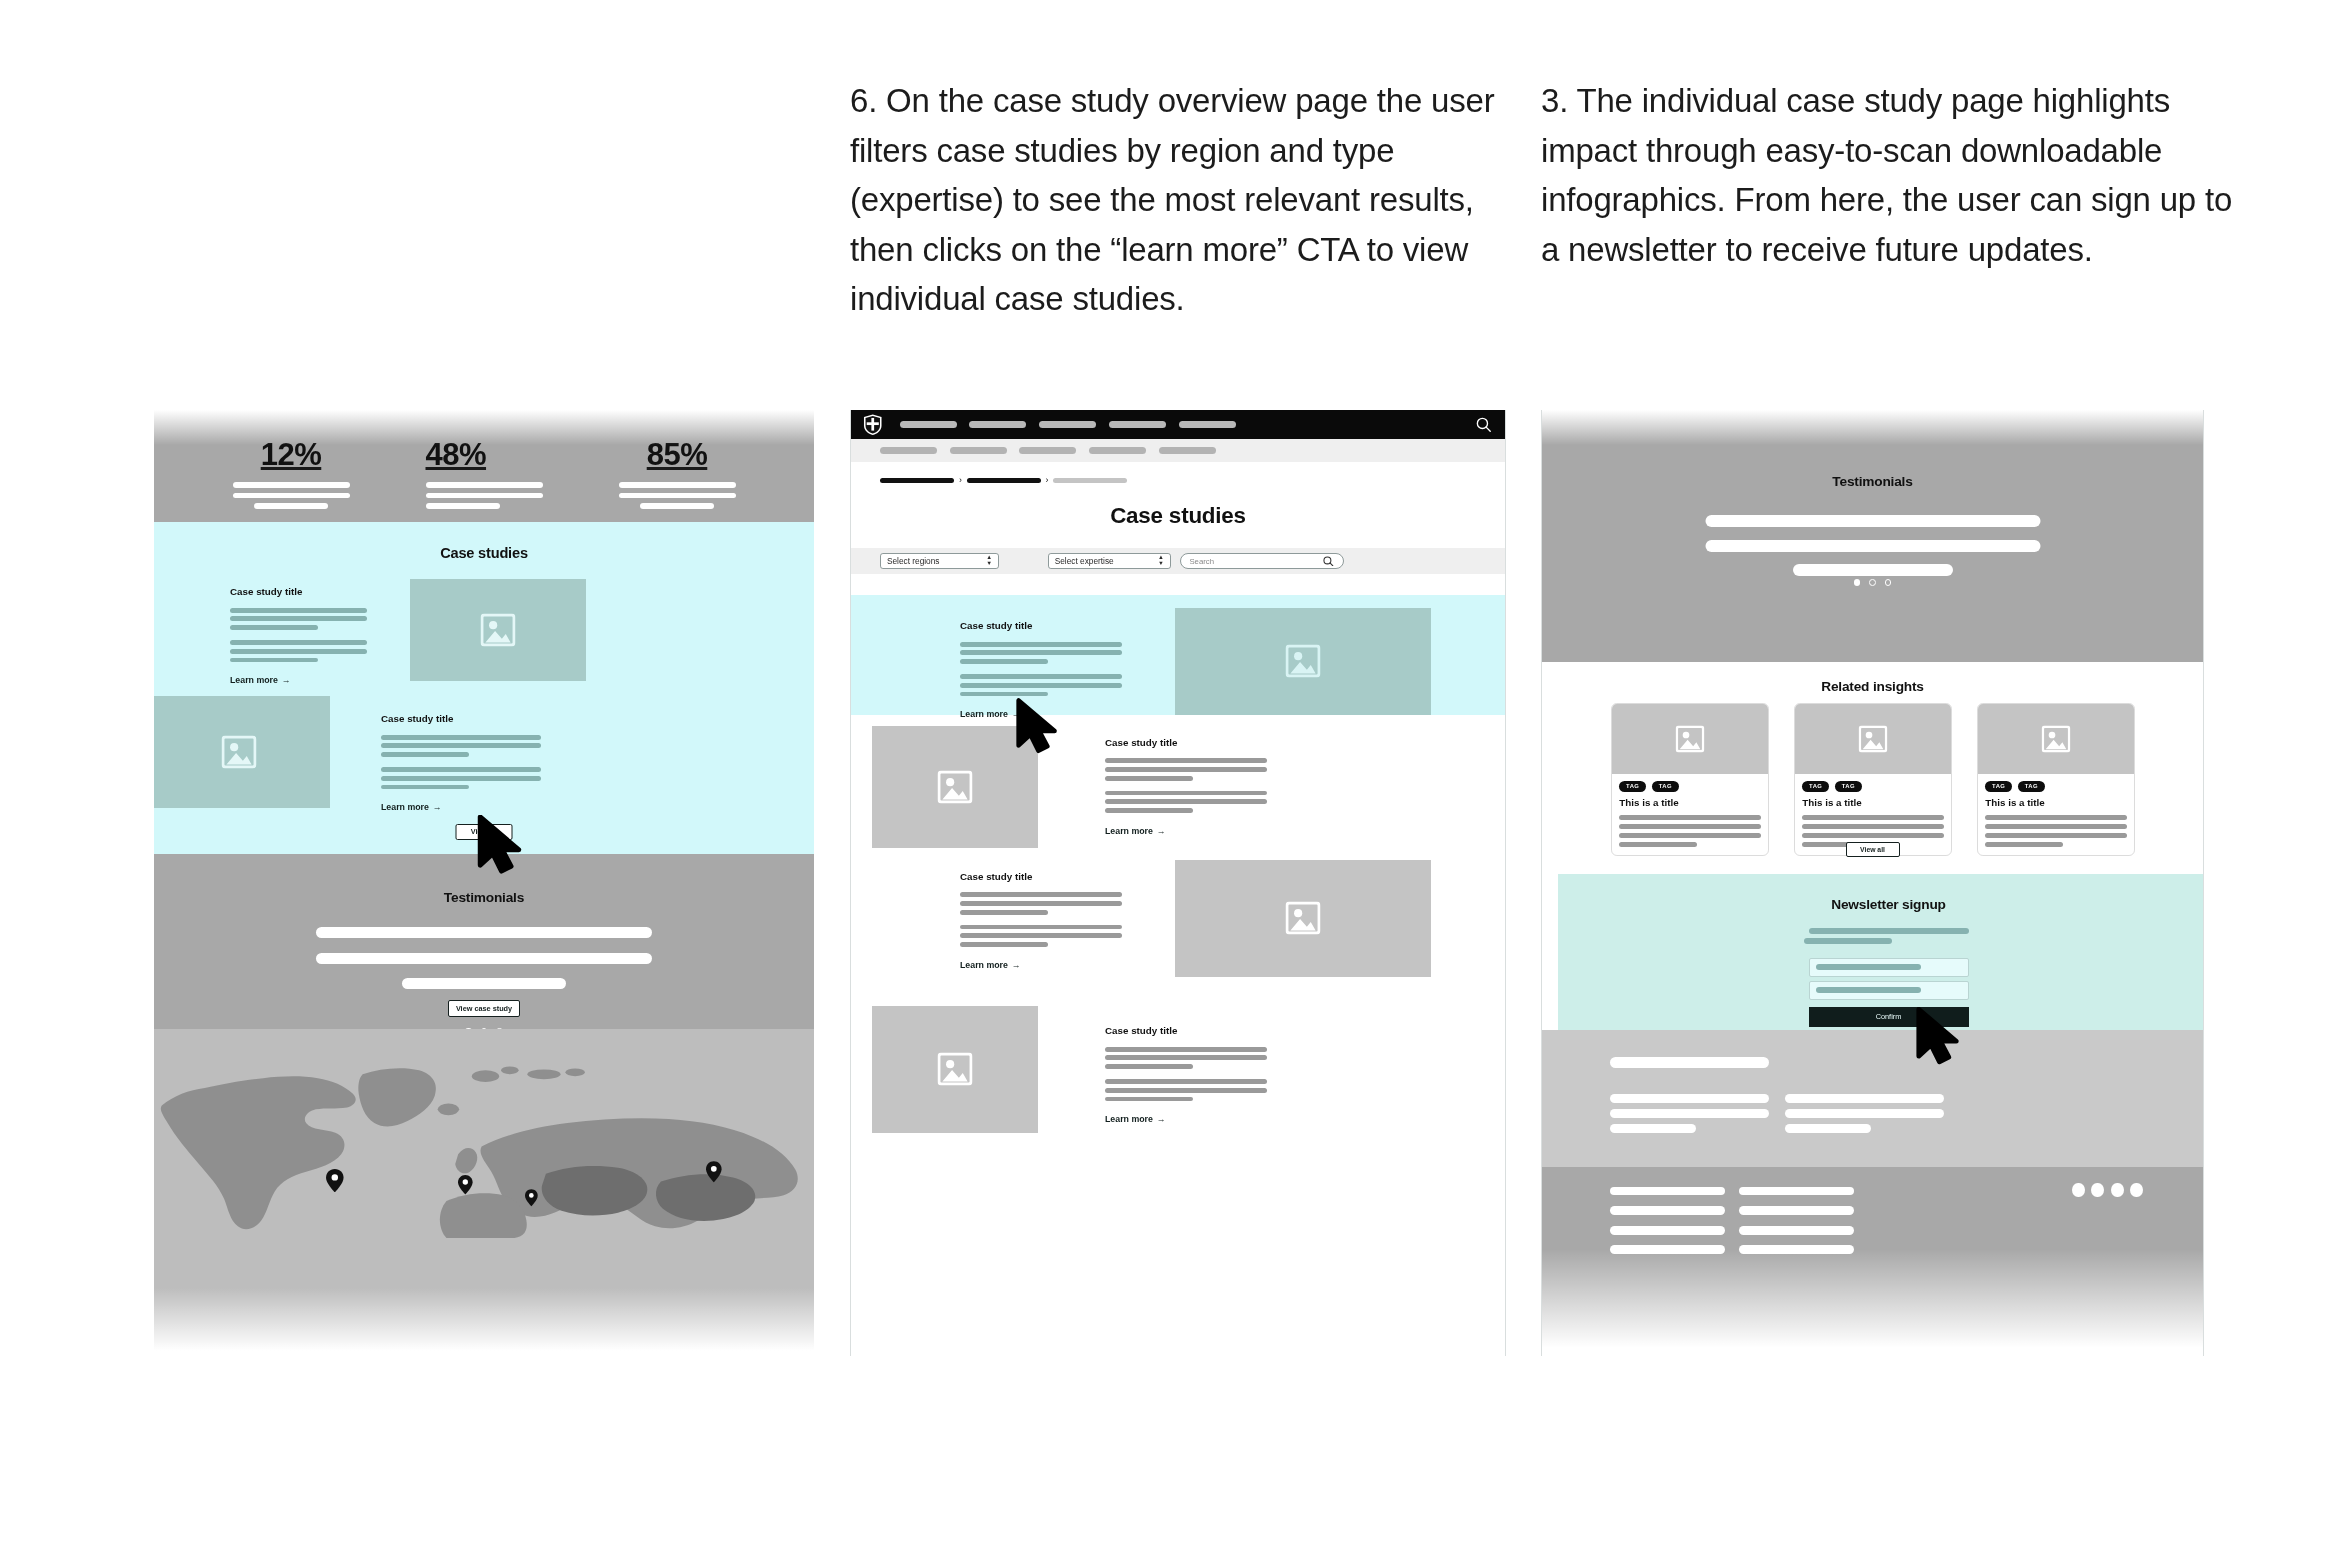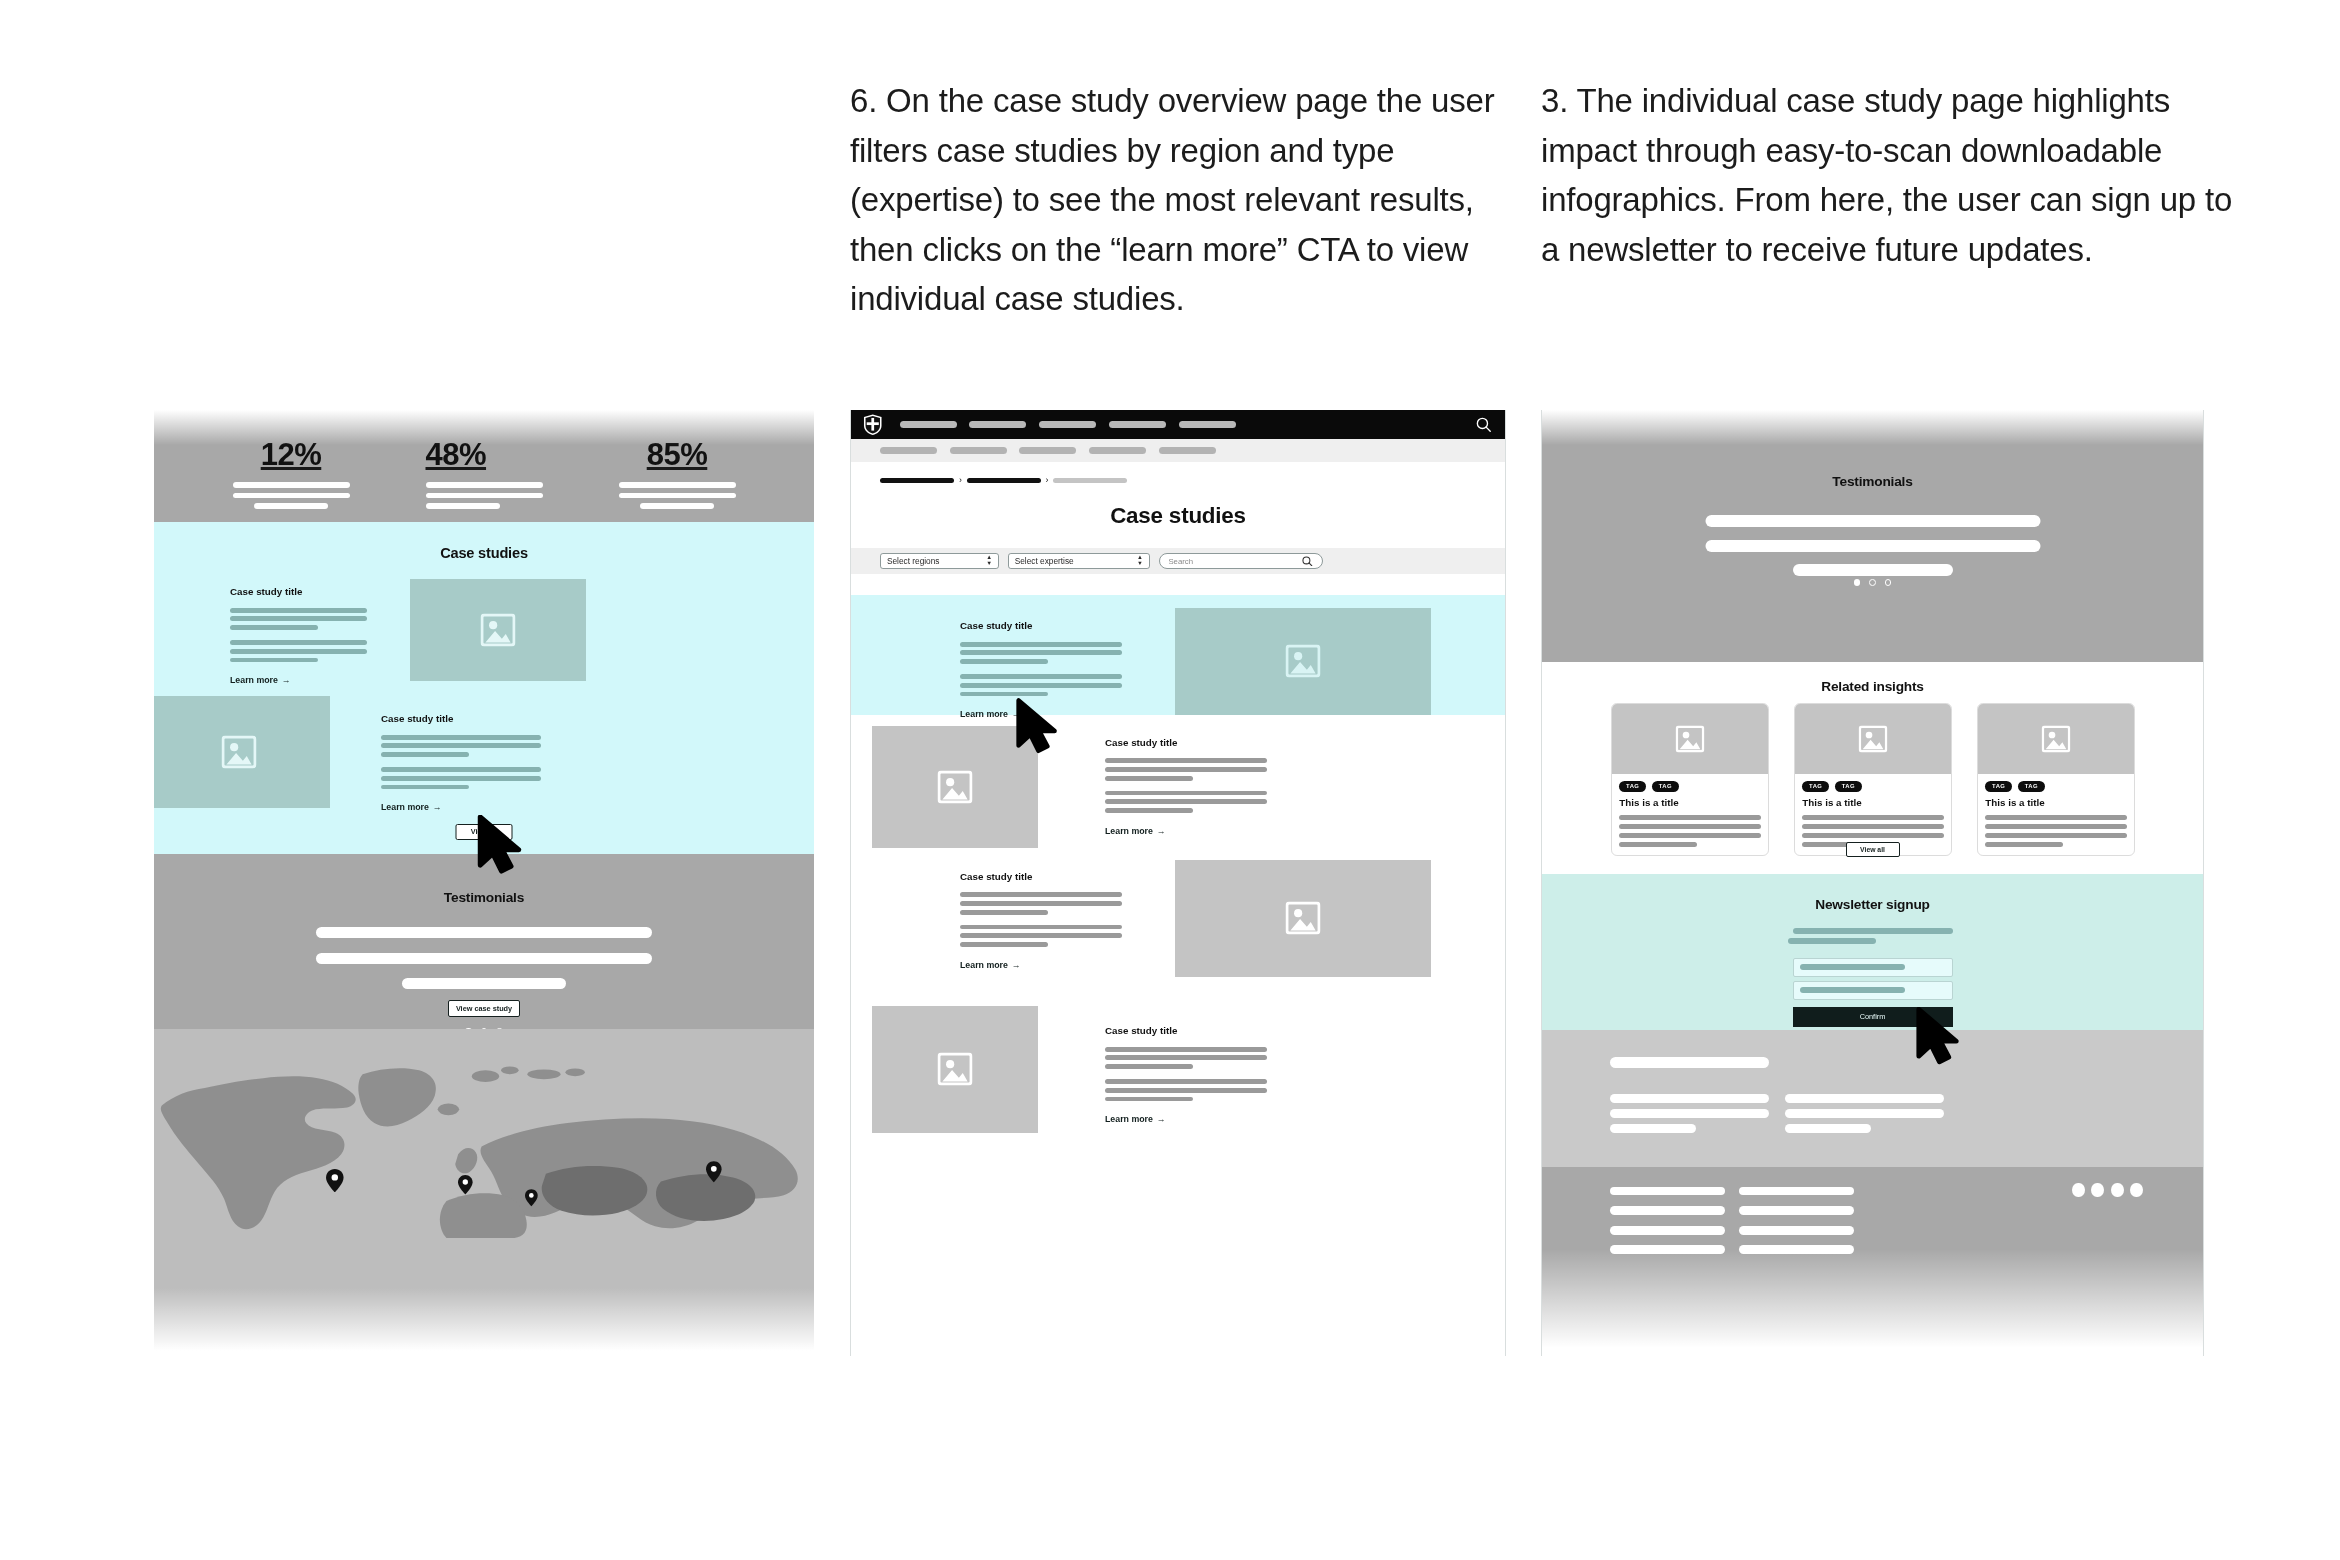--- a/index.html
+++ b/index.html
@@ -354,21 +354,21 @@
     <div class="crumb-seg" style="width:74px;background:#c4c4c4;"></div>
   </div>
 
   <div class="sec-title" style="position:absolute;left:0;top:93px;width:100%;font-size:22.4px;">Case studies</div>
 
   <div class="filterbar" style="position:absolute;left:0;top:138px;width:100%;height:26px;padding-left:29px;">
     <div class="select" style="width:119px;">
       <span>Select regions</span>
       <span style="font-size:5.9px;line-height:0.95;display:flex;flex-direction:column;">▲<br>▼</span>
     </div>
-    <div class="select" style="width:142px;">
+    <div class="select" style="width:123px;margin-left:40px;">
       <span>Select expertise</span>
       <span style="font-size:5.9px;line-height:0.95;display:flex;flex-direction:column;">▲<br>▼</span>
     </div>
     <div class="searchbox" style="width:164px;">
       <span>Search</span>
       <svg width="10.7" height="10.7" viewBox="0 0 16 16">
         <circle cx="6.6" cy="6.6" r="5.2" fill="none" stroke="#333" stroke-width="1.6"></circle>
         <line x1="10.4" y1="10.4" x2="14.6" y2="14.6" stroke="#333" stroke-width="1.6" stroke-linecap="round"></line>
       </svg>
     </div>
@@ -555,21 +555,21 @@
           <div class="bar bar-g" style="width:78px;height:4.9px;margin-top:3.9px;"></div>
         </div>
       </div>
     </div>
 
     <div class="btn" style="position:absolute;left:50%;transform:translateX(-50%);top:180px;width:54px;height:14.6px;font-size:6.8px;">
       <span>View all</span>
     </div>
   </div>
 
-  <div class="band-mint2" style="position:absolute;left:0;top:464px;width:100%;height:183px;">
+  <div class="band-mint2" style="position:absolute;left:16px;top:464px;width:100%;height:183px;">
     <div class="sec-title" style="position:absolute;left:0;top:23.4px;width:100%;font-size:13.7px;">Newsletter signup</div>
     <div class="bar bar-t" style="position:absolute;left:50%;transform:translateX(-50%);top:54px;width:160px;height:5.9px;"></div>
     <div class="bar bar-t" style="position:absolute;left:50%;transform:translateX(-50%);top:64px;margin-left:-41px;width:88px;height:5.9px;"></div>
 
     <div class="inputline" style="position:absolute;left:50%;transform:translateX(-50%);top:84px;width:160px;height:18.5px;">
       <div class="bar bar-t" style="width:105px;height:5.9px;"></div>
     </div>
     <div class="inputline" style="position:absolute;left:50%;transform:translateX(-50%);top:107px;width:160px;height:18.5px;">
       <div class="bar bar-t" style="width:105px;height:5.9px;"></div>
     </div>

